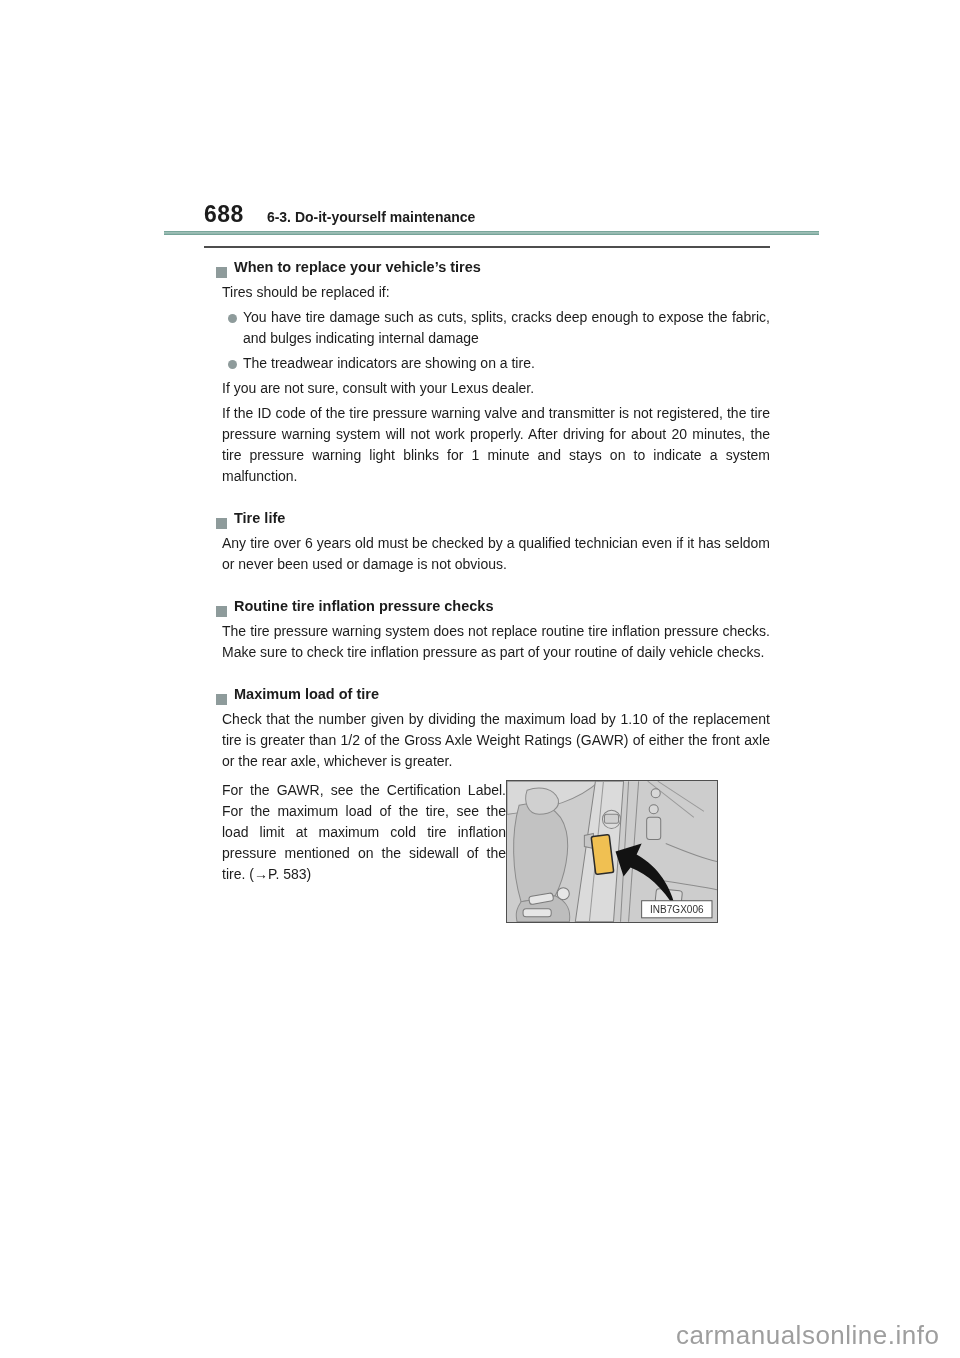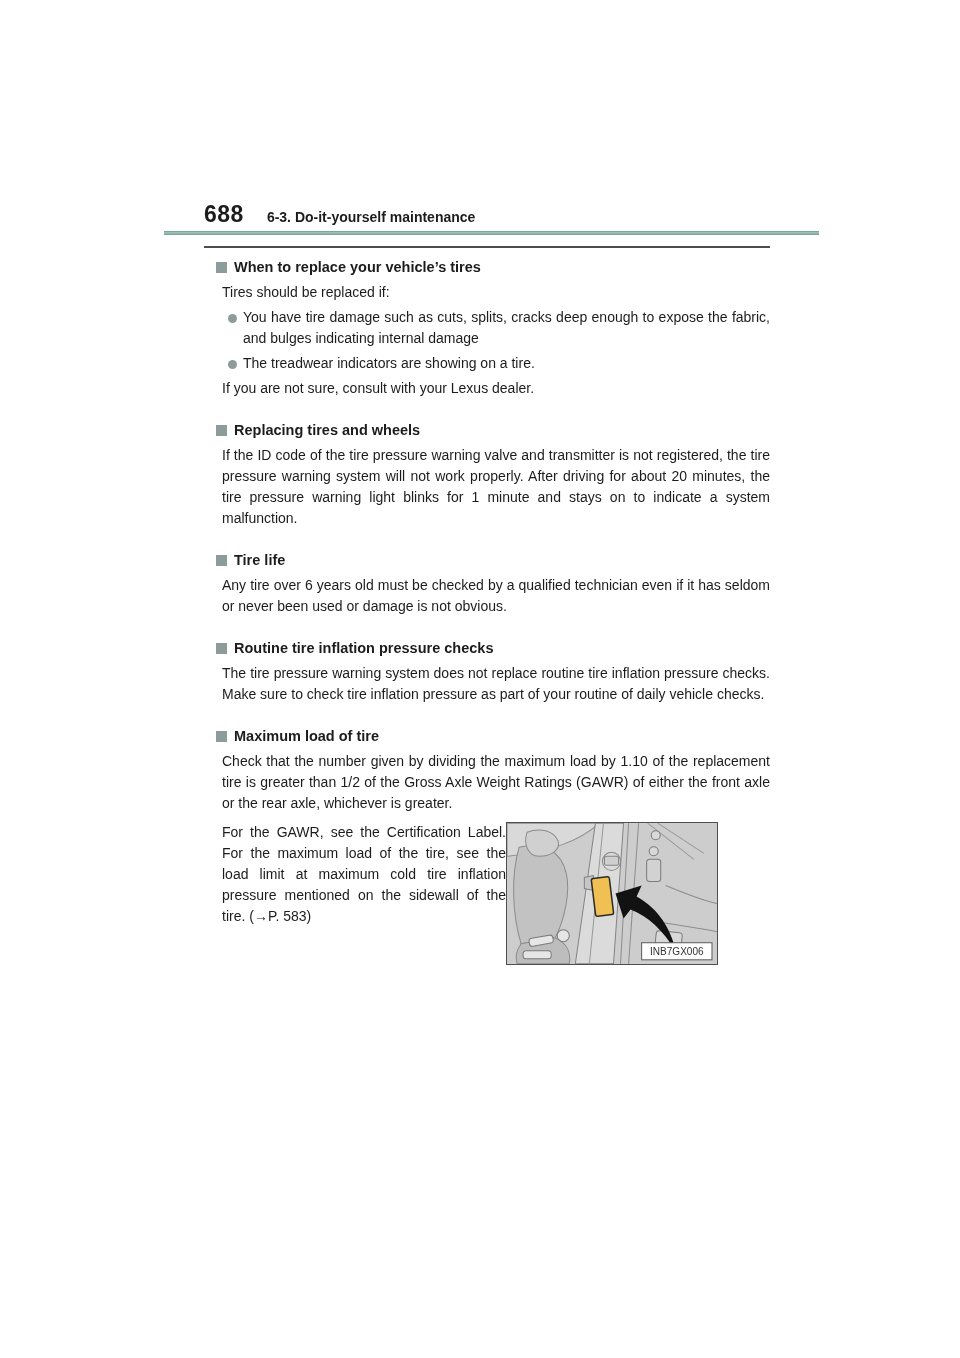--- a/index.html
+++ b/index.html
@@ -16,21 +16,21 @@
     position:relative;width:960px;height:1358px;background:#fff;overflow:hidden;
     font-family:"Liberation Sans","DejaVu Sans",sans-serif;color:var(--text);
   }
   .header{position:absolute;left:204px;top:201px;display:flex;align-items:baseline;}
   .page-num{font-size:23px;font-weight:bold;letter-spacing:.5px;}
   .chapter{margin-left:23px;font-size:14px;font-weight:bold;}
   .accent-rule{position:absolute;left:164px;top:231px;width:655px;height:4px;
     background:linear-gradient(to bottom,#679a8e 0%,#a9c6be 45%,#679a8e 100%);}
   .head-rule{position:absolute;left:204px;top:246px;width:566px;height:1.5px;background:var(--heading-rule);}
   .content{position:absolute;left:204px;top:254px;width:566px;font-size:14px;line-height:21px;}
-  .sec-heading{display:flex;align-items:center;gap:7px;font-weight:bold;font-size:14.5px;margin:21px 0 4px;padding-left:12px;}
+  .sec-heading{display:flex;align-items:flex-end;gap:7px;font-weight:bold;font-size:14.5px;margin:21px 0 4px;padding-left:12px;}
   .sec-heading.first{margin-top:3px;}
   .sq{width:11px;height:11px;background:var(--bullet);flex:none;}
   .para{margin:4px 0 4px 18px;text-align:justify;}
   .bullet-item{position:relative;margin:4px 0 4px 24px;padding-left:15px;text-align:justify;}
   .dot{position:absolute;left:0;top:6.5px;width:9px;height:9px;border-radius:50%;background:var(--bullet);}
   .figure-row{display:flex;margin:8px 0 0 18px;}
   .side-text{width:284px;text-align:justify;}
   .figure{width:212px;height:143px;border:1.5px solid var(--figure-border);box-sizing:border-box;flex:none;background:#cdcdcd;}
   .figure svg{display:block;width:100%;height:100%;}
   .watermark{position:absolute;left:676px;top:1320px;font-size:26px;color:var(--watermark);letter-spacing:.5px;}
@@ -57,24 +57,20 @@
     <div class="bullet-item">
       <span class="dot"></span>
       <span>You have tire damage such as cuts, splits, cracks deep enough to expose the fabric, and bulges indicating internal damage</span>
     </div>
     <div class="bullet-item">
       <span class="dot"></span>
       <span>The treadwear indicators are showing on a tire.</span>
     </div>
     <div class="para">If you are not sure, consult with your Lexus dealer.</div>
 
-    <div class="sec-heading">
-      <span class="sq"></span>
-      <span>Replacing tires and wheels</span>
-    </div>
     <div class="para">If the ID code of the tire pressure warning valve and transmitter is not registered, the tire pressure warning system will not work properly. After driving for about 20 minutes, the tire pressure warning light blinks for 1 minute and stays on to indicate a system malfunction.</div>
 
     <div class="sec-heading">
       <span class="sq"></span>
       <span>Tire life</span>
     </div>
     <div class="para">Any tire over 6 years old must be checked by a qualified technician even if it has seldom or never been used or damage is not obvious.</div>
 
     <div class="sec-heading">
       <span class="sq"></span>
@@ -128,14 +124,15 @@
           <path d="M108,70 L134,62 L129,73 C152,86 163,106 168,127 C154,106 141,93 123,86 L116,95 Z" fill="#121212"></path>
 
           <rect x="134" y="119" width="70" height="17" fill="#ffffff" stroke="#5a5a5a" stroke-width="1"></rect>
           <text x="169" y="131.5" text-anchor="middle" font-size="10" fill="#333333" font-family="Liberation Sans, DejaVu Sans, sans-serif">INB7GX006</text>
         </svg>
       </div>
     </div>
 
   </div>
 
+  <div class="watermark">carmanualsonline.info</div>
 
 </div>
 
 </body></html>

